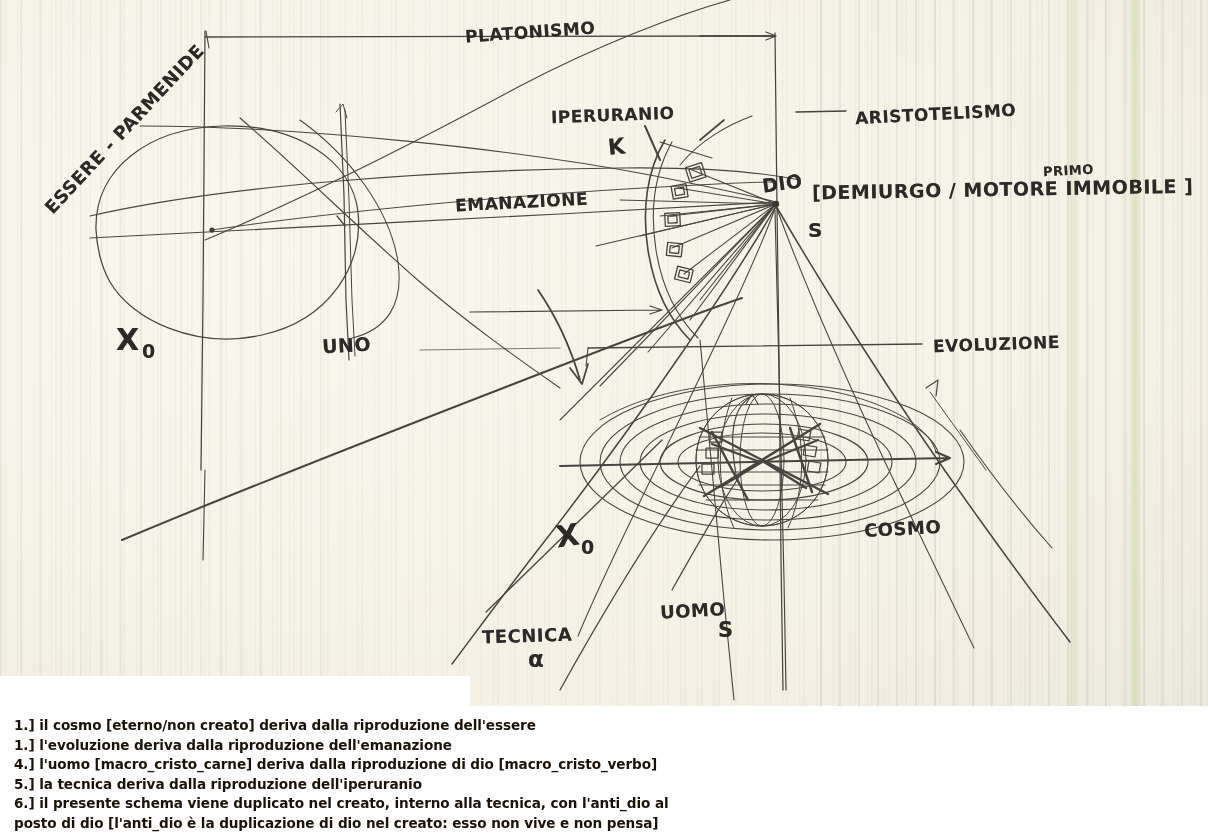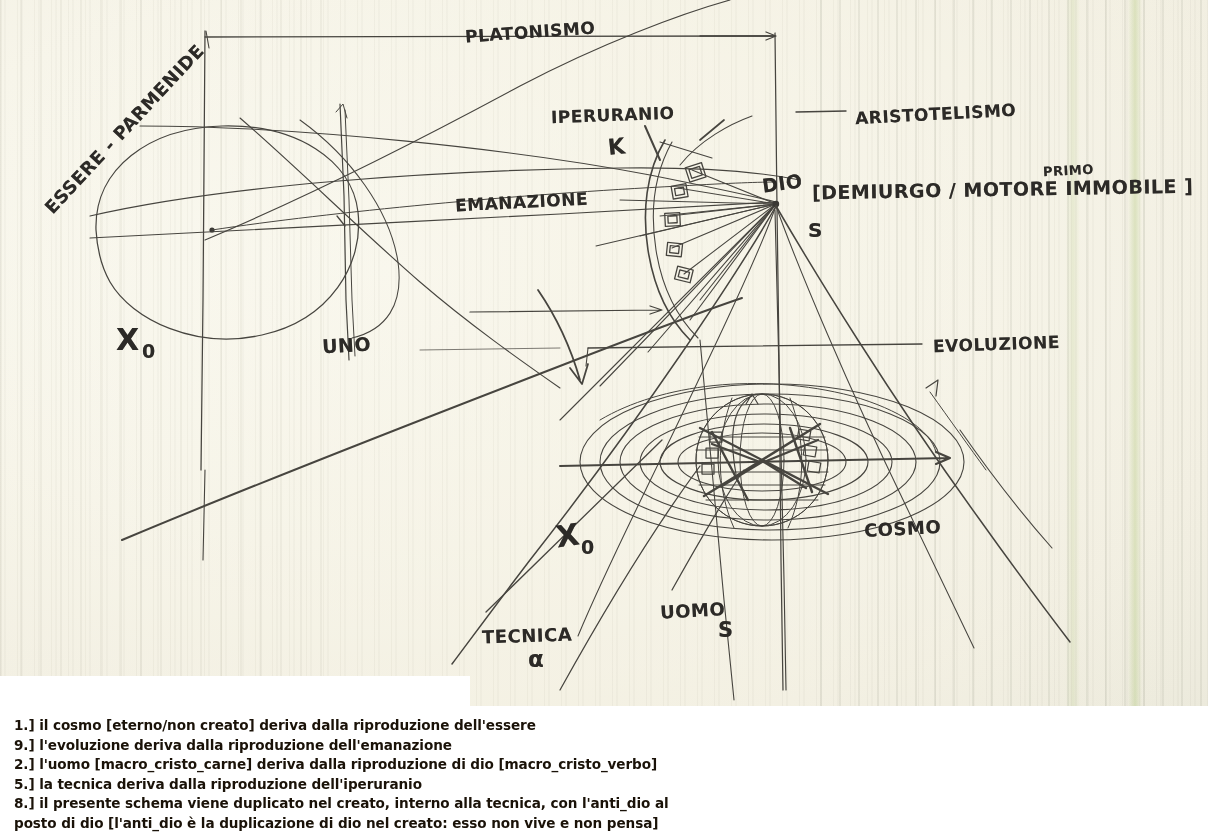--- a/index.html
+++ b/index.html
@@ -263,19 +263,19 @@
     <div class="hw" style="left:482px;top:625px;font-size:18px;transform:rotate(-2deg);">TECNICA</div>
     <div class="hw" style="left:528px;top:646px;font-size:23px;">α</div>
     <div class="hw" style="left:660px;top:600px;font-size:18px;transform:rotate(-3deg);">UOMO</div>
     <div class="hw" style="left:718px;top:618px;font-size:21px;">S</div>
   </div>
 
   <div id="capwhite"></div>
 
   <div id="caption">
     <div class="line">1.] il cosmo [eterno/non creato] deriva dalla riproduzione dell'essere</div>
-    <div class="line">9.] l'evoluzione deriva dalla riproduzione dell'emanazione</div>
-    <div class="line">2.] l'uomo [macro_cristo_carne] deriva dalla riproduzione di dio [macro_cristo_verbo]</div>
+    <div class="line">1.] l'evoluzione deriva dalla riproduzione dell'emanazione</div>
+    <div class="line">4.] l'uomo [macro_cristo_carne] deriva dalla riproduzione di dio [macro_cristo_verbo]</div>
     <div class="line">5.] la tecnica deriva dalla riproduzione dell'iperuranio</div>
-    <div class="line wrap">8.] il presente schema viene duplicato nel creato, interno alla tecnica, con l'anti_dio al posto di dio [l'anti_dio è la duplicazione di dio nel creato: esso non vive e non pensa]</div>
+    <div class="line wrap">6.] il presente schema viene duplicato nel creato, interno alla tecnica, con l'anti_dio al posto di dio [l'anti_dio è la duplicazione di dio nel creato: esso non vive e non pensa]</div>
   </div>
 
 </div>
 
 </body></html>

